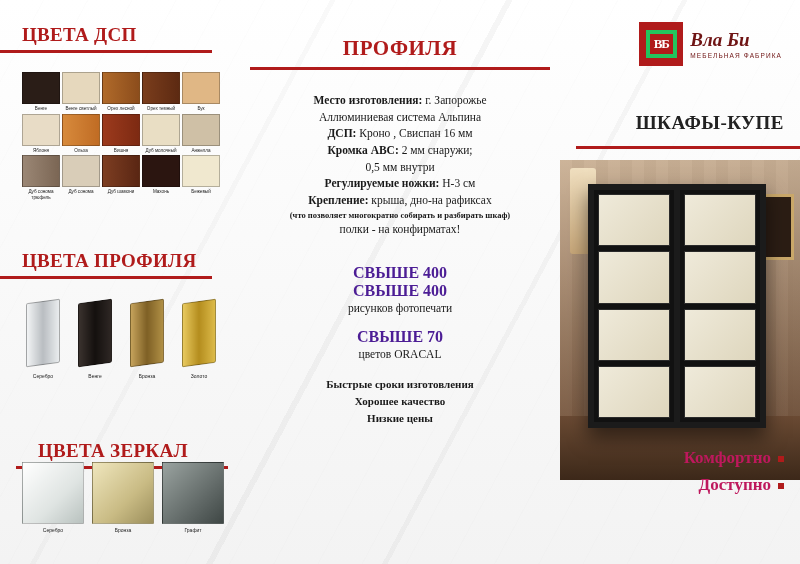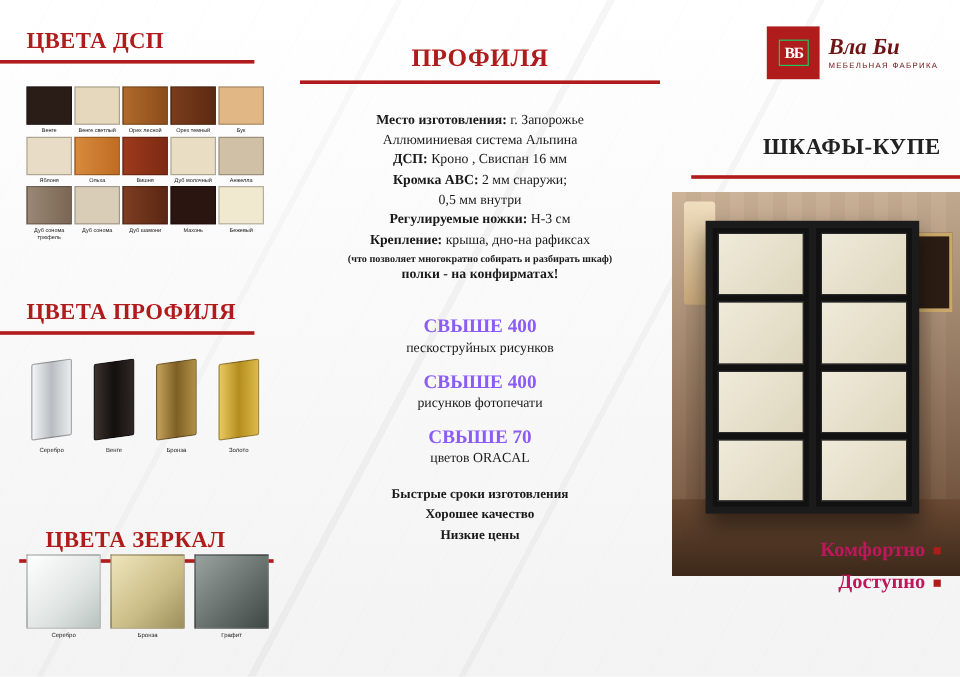--- a/index.html
+++ b/index.html
@@ -57,29 +57,29 @@
   
   .mid{position:absolute;left:250px;top:0;width:300px;height:564px;text-align:center;}
   .mid-title{
     font-weight:bold;font-size:21px;color:#b01b1b;letter-spacing:.5px;margin-top:36px;
   }
   .mid-rule{width:300px;height:3px;background:#b01b1b;margin:6px auto 0;}
   .desc{margin-top:22px;font-size:11.5px;color:#1a1a1a;line-height:1.45;}
   .desc b{font-weight:bold;}
   .desc .small{font-size:8.5px;font-weight:bold;}
   .promo{margin-top:26px;}
-  .promo .big{font-weight:bold;font-size:16px;color:#8b5cf6;}
+  .promo .big{font-weight:bold;font-size:16px;color:#4c1d95;}
   .promo .sub{font-size:11.5px;color:#1a1a1a;margin-top:2px;margin-bottom:14px;}
   .benefits{margin-top:16px;font-weight:bold;font-size:11px;color:#1a1a1a;line-height:1.55;}
 
   
   .right{position:absolute;left:560px;top:0;width:240px;height:564px;}
   .logo{position:absolute;right:18px;top:22px;display:flex;align-items:center;gap:7px;}
   .logo-mark{width:44px;height:44px;background:#b01b1b;display:flex;align-items:center;justify-content:center;}
-  .logo-mark span{color:#fff;font-weight:bold;font-size:13px;letter-spacing:-1px;border:1px solid #22c55e;padding:2px 4px;font-family:"Liberation Serif",serif;}
+  .logo-mark span{color:#fff;font-weight:bold;font-size:13px;letter-spacing:-1px;border:4px solid #22c55e;padding:2px 4px;font-family:"Liberation Serif",serif;}
   .logo-txt .l1{font-family:"Liberation Serif",serif;font-style:italic;font-weight:bold;font-size:19px;color:#6f1414;line-height:1;}
   .logo-txt .l2{font-family:"Liberation Sans",sans-serif;font-size:6.5px;letter-spacing:1.1px;color:#6f1414;margin-top:3px;}
 
   .r-title{position:absolute;right:16px;top:112px;font-weight:bold;font-size:19px;color:#222;letter-spacing:.5px;}
   .r-rule{position:absolute;right:0;top:146px;width:224px;height:3px;background:#b01b1b;}
 
   .photo{position:absolute;left:0;top:160px;width:240px;height:320px;overflow:hidden;
     background:linear-gradient(160deg,#8a6a52 0%,#6d503c 40%,#4a3428 100%);}
   .room-wall{position:absolute;inset:0;background:
      linear-gradient(180deg, rgba(255,235,205,.55), rgba(120,80,50,.5)),
@@ -227,26 +227,25 @@
 
     <div class="desc">
       <div><b>Место изготовления:</b><span> г. Запорожье</span></div>
       <div><span>Аллюминиевая система Альпина</span></div>
       <div><b>ДСП:</b><span> Кроно , Свиспан 16 мм</span></div>
       <div><b>Кромка АВС:</b><span> 2 мм снаружи;</span></div>
       <div><span>0,5 мм внутри</span></div>
       <div><b>Регулируемые ножки:</b><span> Н-3 см</span></div>
       <div><b>Крепление:</b><span> крыша, дно-на рафиксах</span></div>
       <div class="small">(что позволяет многократно собирать и разбирать шкаф)</div>
-      <div style="font-weight:bold;">полки - на конфирматах!</div>
+      <div style="font-weight:normal;">полки - на конфирматах!</div>
     </div>
 
     <div class="promo">
       <div class="big">СВЫШЕ 400</div>
-      <div class="sub">пескоструйных рисунков</div>
       <div class="big">СВЫШЕ 400</div>
       <div class="sub">рисунков фотопечати</div>
       <div class="big">СВЫШЕ 70</div>
       <div class="sub">цветов ORACAL</div>
     </div>
 
     <div class="benefits">
       <div>Быстрые сроки изготовления</div>
       <div>Хорошее качество</div>
       <div>Низкие цены</div>

